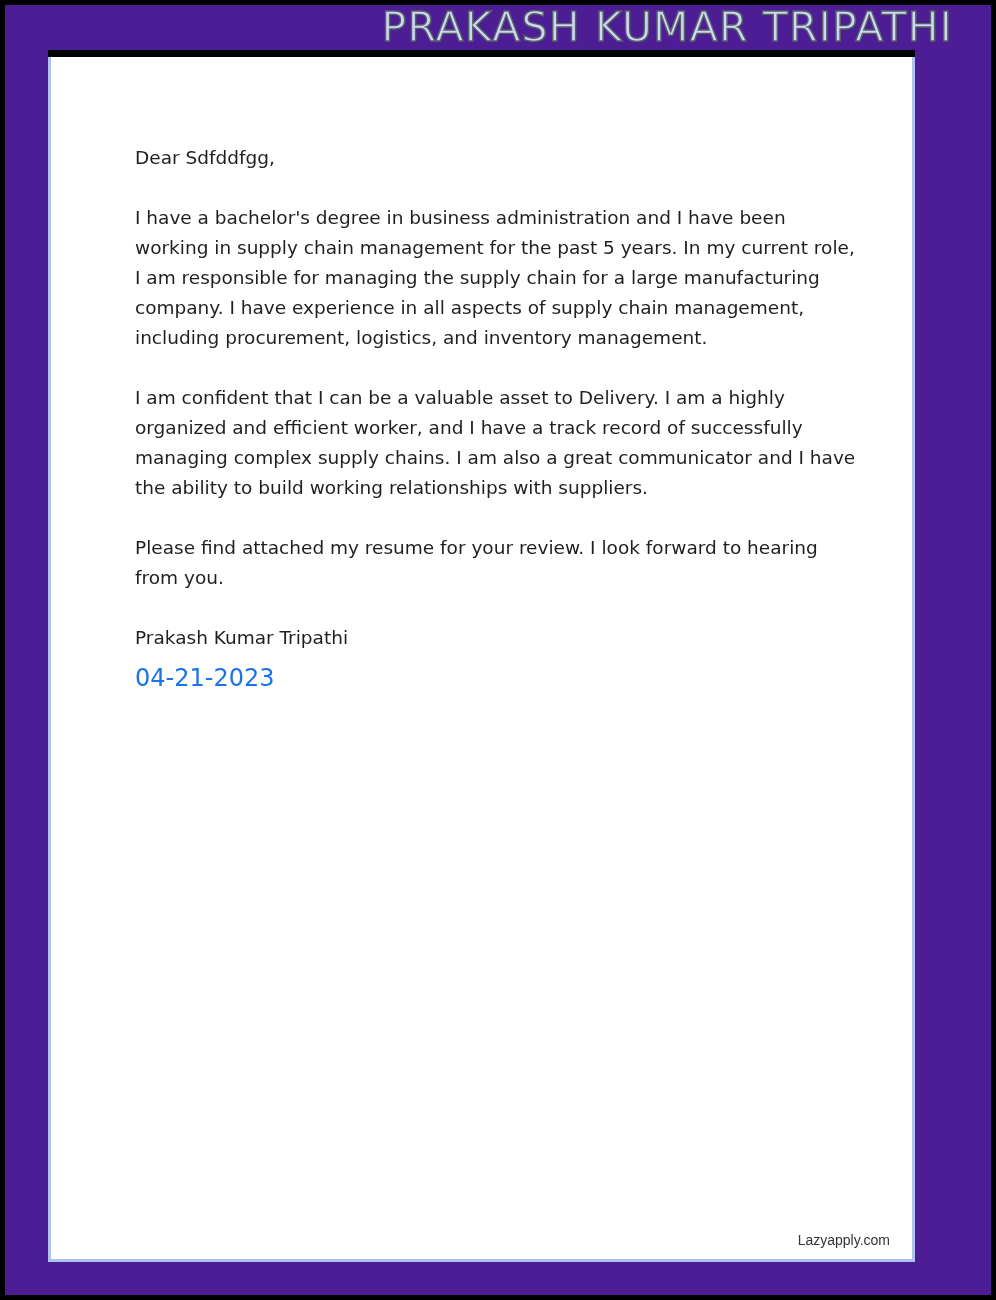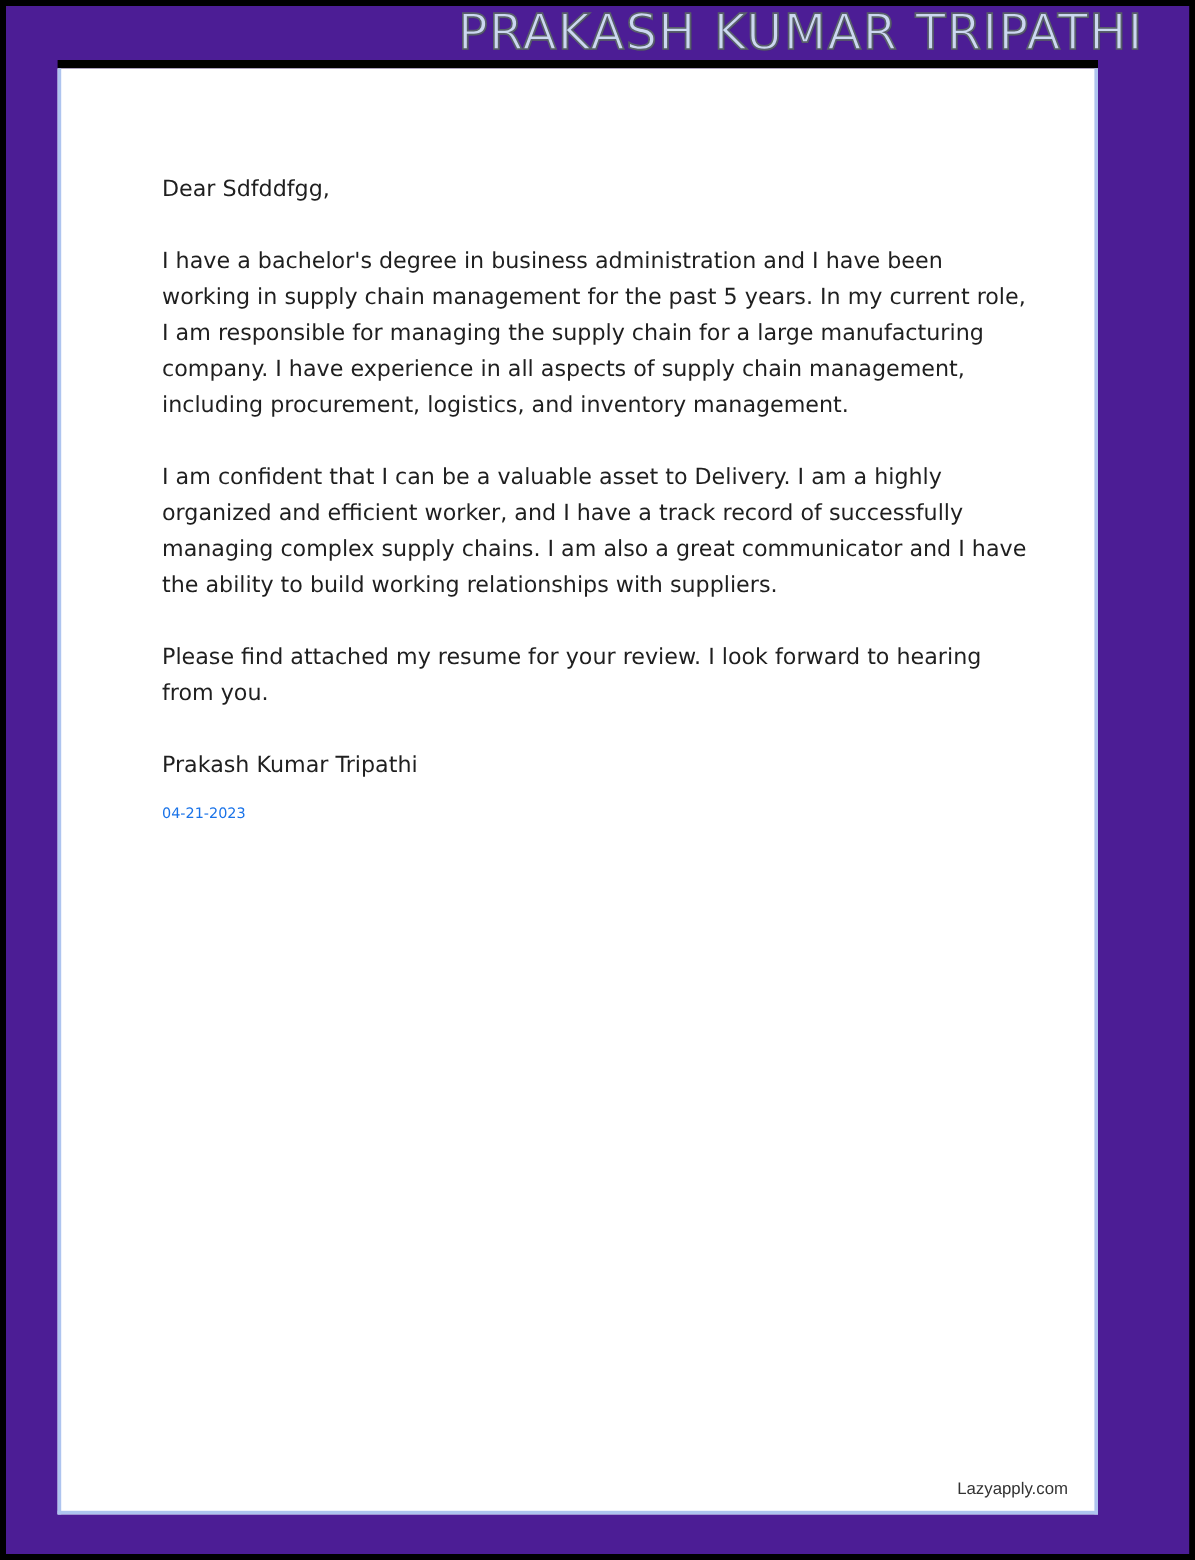--- a/index.html
+++ b/index.html
@@ -104,21 +104,21 @@
     margin: 0 0 30px 0;
     white-space: normal;
   }
   .para.sig {
     margin-bottom: 10px;
   }
 
   .date-line {
     margin: 0;
     color: #1a73e8;
-    font-size: 12px;
+    font-size: 24px;
     line-height: 30px;
   }
 
   .footer-brand {
     position: absolute;
     right: 22px;
     bottom: 10px;
     font-size: 14px;
     line-height: 18px;
     color: #333333;

